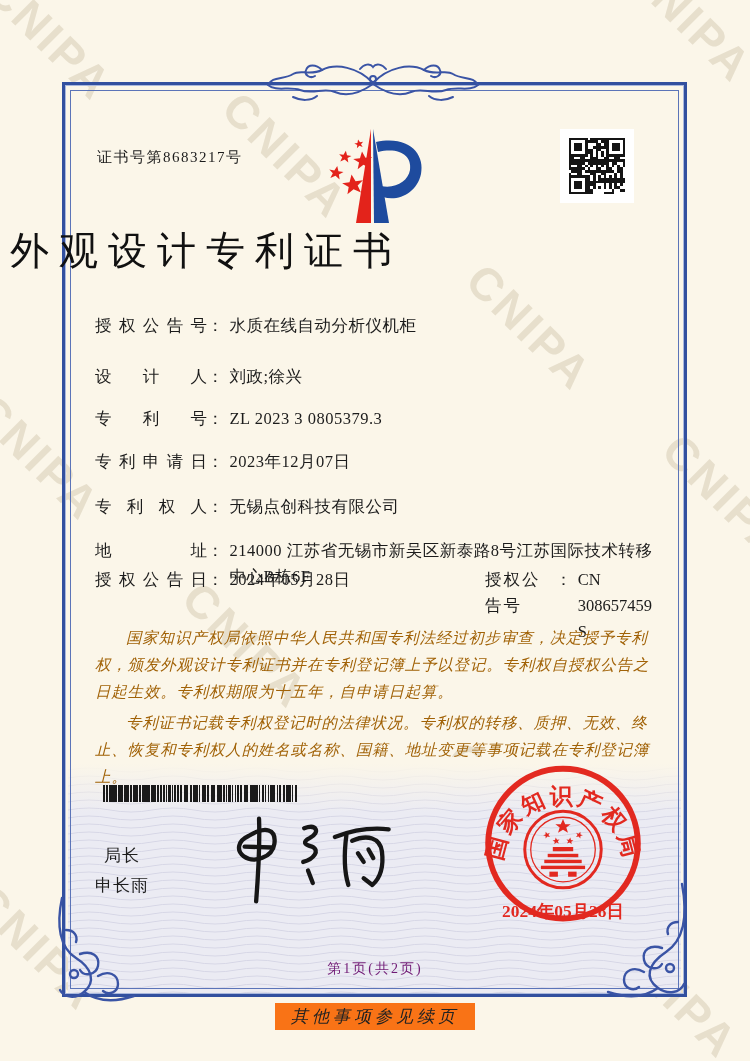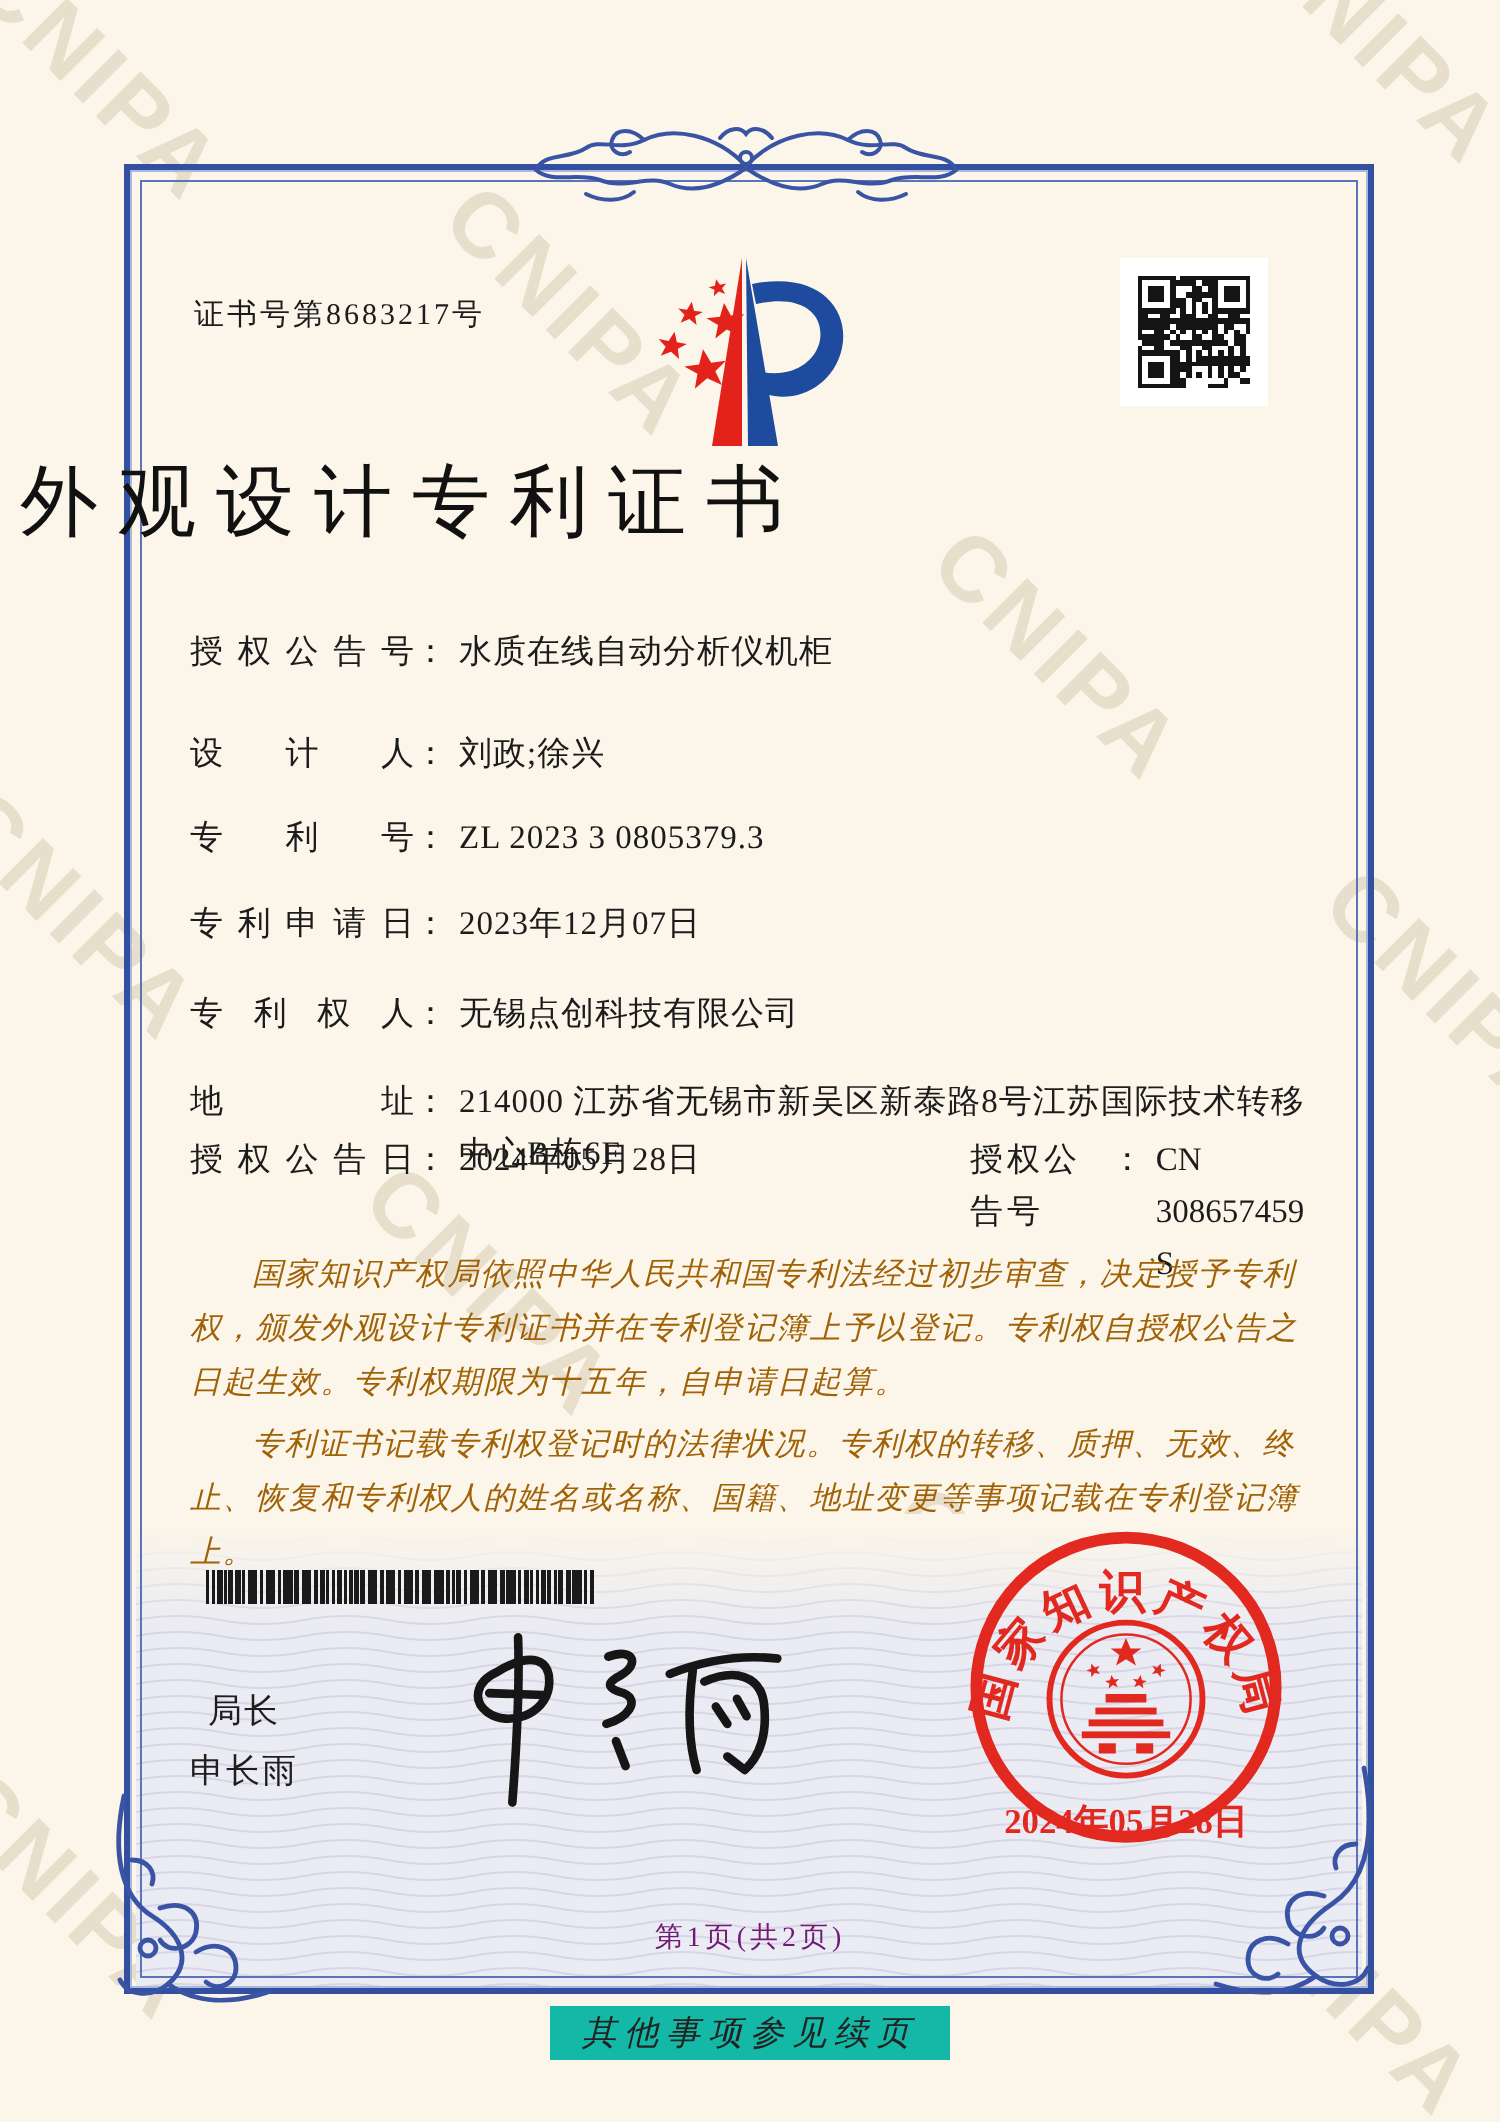--- a/index.html
+++ b/index.html
@@ -43,21 +43,21 @@
   .paras p{margin:0 0 4px 0;text-indent:2em;}
   .barcode{left:103px;top:785px;width:194px;height:17px;
     background-image:
       repeating-linear-gradient(90deg,#1a1a1a 0 1.5px,transparent 1.5px 3px),
       repeating-linear-gradient(90deg,#1a1a1a 0 1px,transparent 1px 5.5px),
       repeating-linear-gradient(90deg,transparent 0 6px,#1a1a1a 6px 8.5px);}
   .director{left:95px;top:841px;font-family:"Liberation Sans","DejaVu Sans",sans-serif;
     font-size:17px;line-height:30px;letter-spacing:1px;color:#1e1e1e;text-align:center;}
   .pagenum{left:0;top:960px;width:750px;text-align:center;font-size:14px;letter-spacing:2px;color:#701a75;}
   .contnote{left:0;top:1003px;width:750px;text-align:center;}
-  .contnote span{display:inline-block;background:#14b8a6;padding:2px 16px;
+  .contnote span{display:inline-block;background:#f97316;padding:2px 16px;
     font-style:italic;font-size:17px;letter-spacing:4px;color:#222;}
   
   .qr-box{left:560px;top:129px;width:74px;height:74px;background:#fff;
     display:flex;align-items:center;justify-content:center;}
   .qr-grid{display:grid;grid-template-columns:repeat(21,2.7px);grid-auto-rows:2.7px;}
   .qr-grid i{display:block;}
   .qr-grid i.d{background:#141414;}
 </style>
 </head>
 <body>

